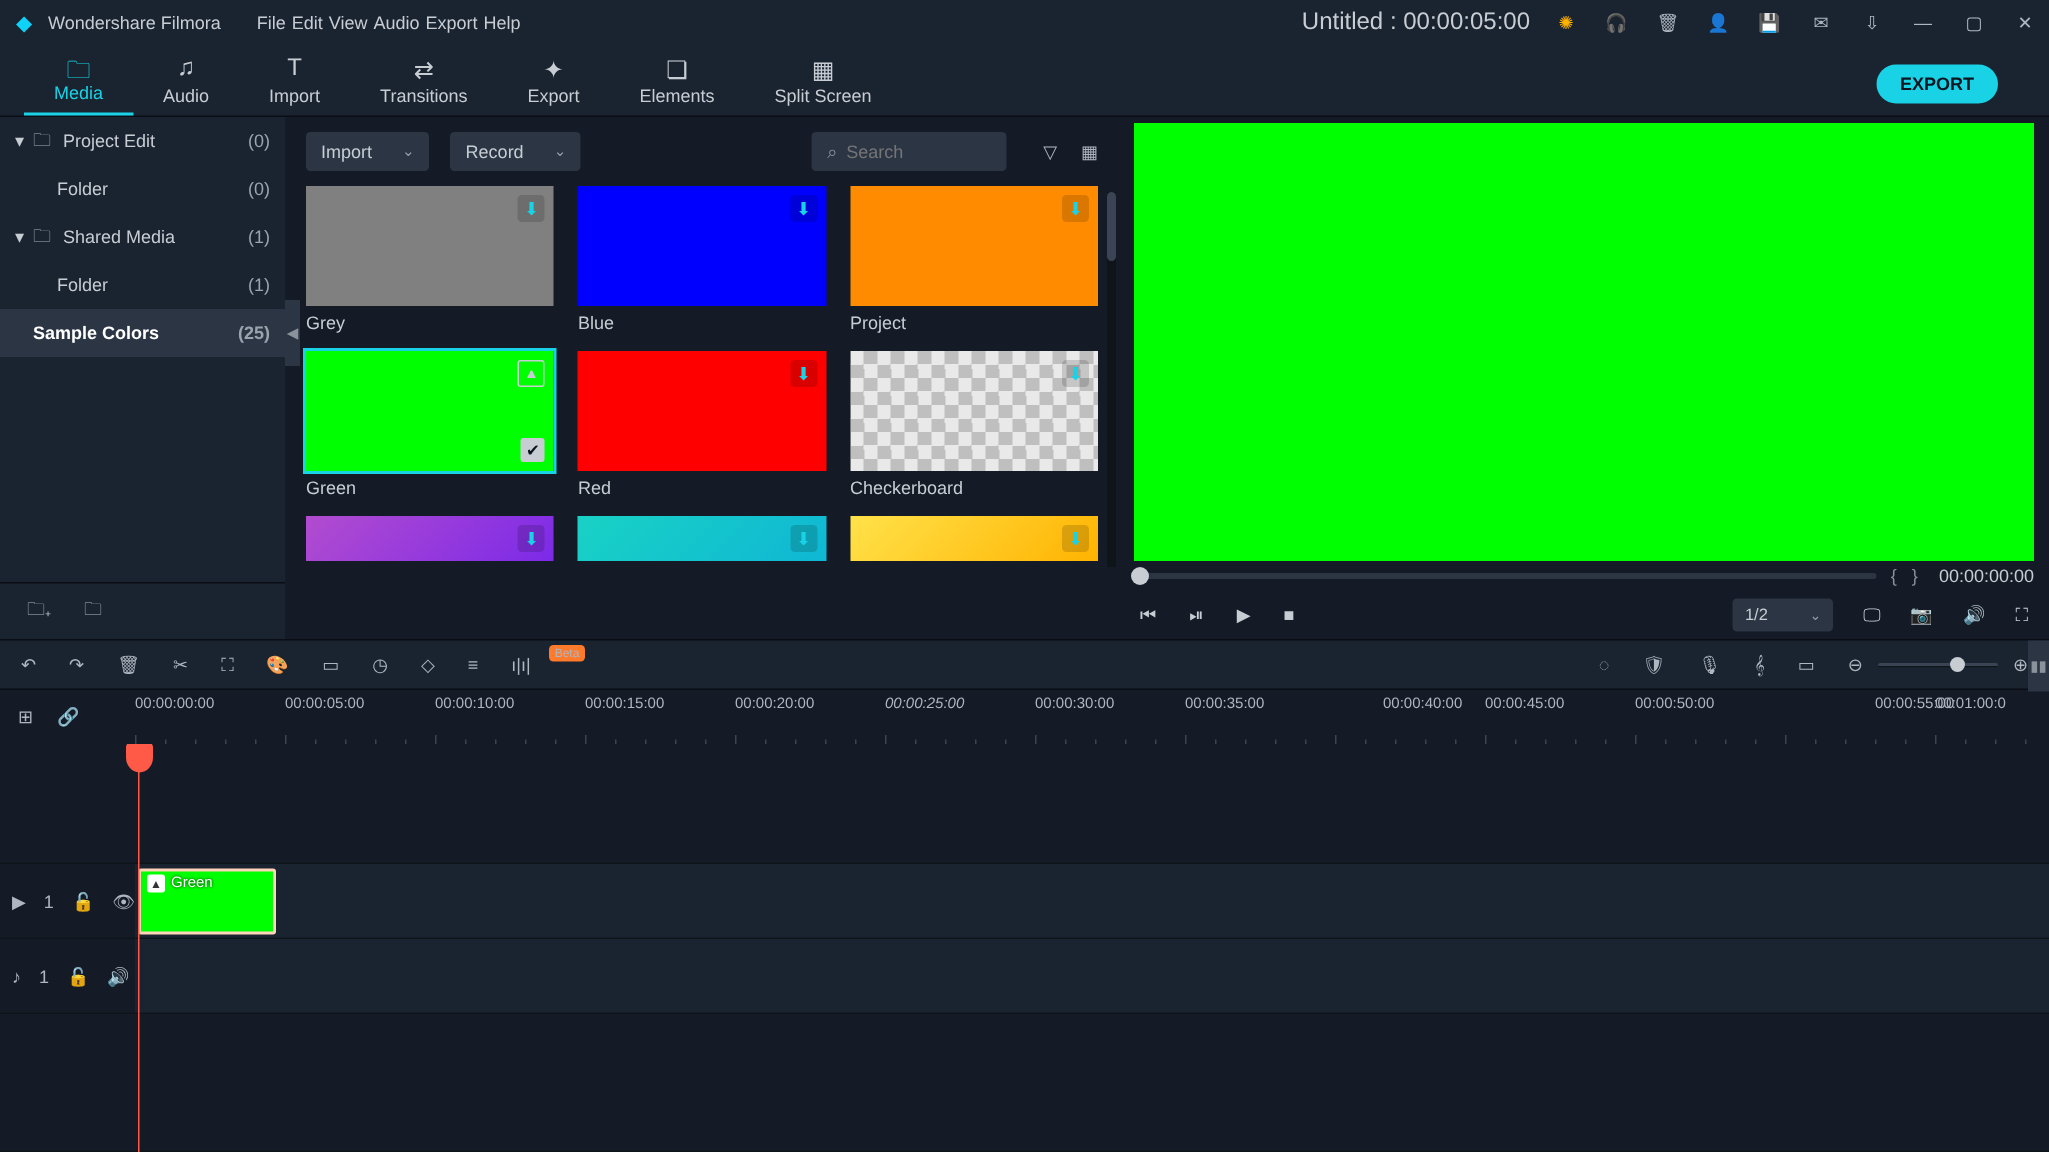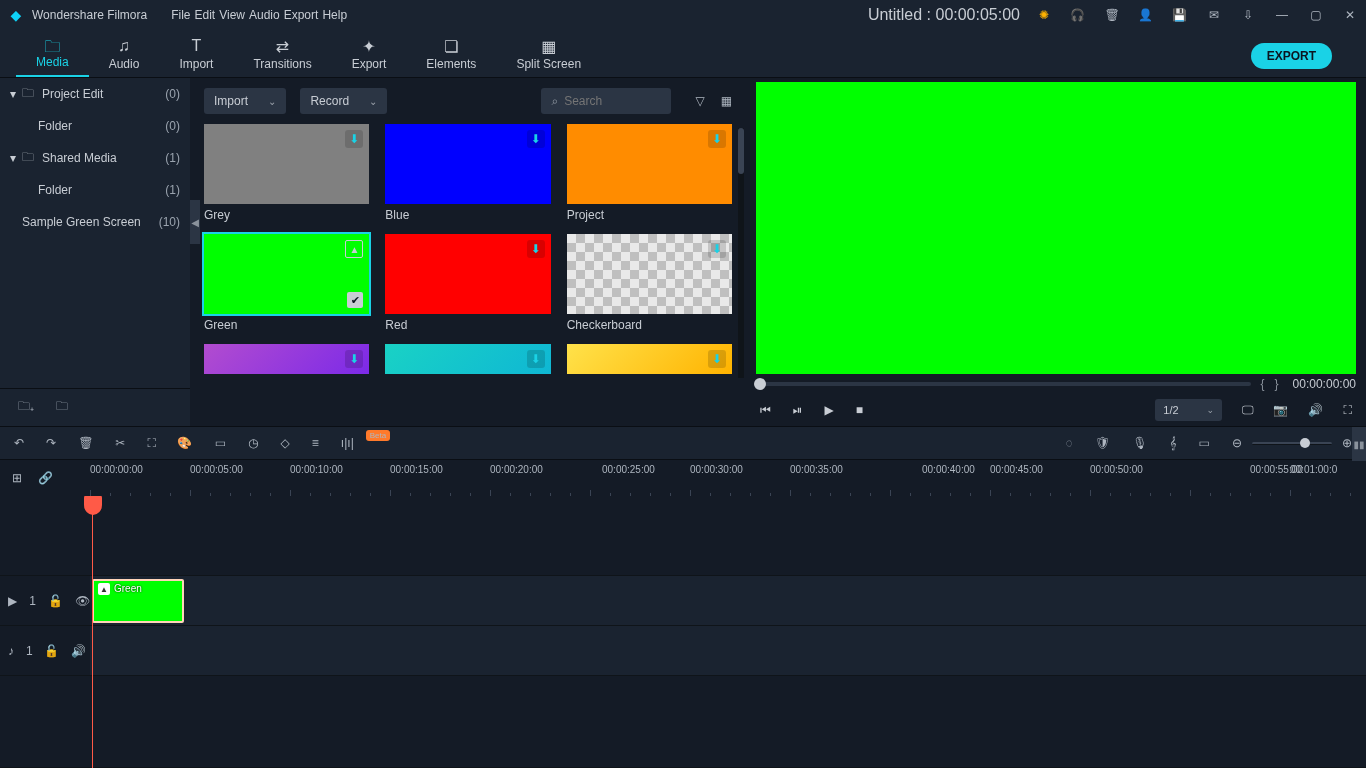--- a/index.html
+++ b/index.html
@@ -168,24 +168,24 @@
           <span class="caret">▾</span>
           <span class="fold">🗀</span>
           <span class="label">Shared Media</span>
           <span class="count">(1)</span>
         </div>
         <div class="sb-item child">
           <span class="caret"></span>
           <span class="label">Folder</span>
           <span class="count">(1)</span>
         </div>
-        <div class="sb-item">
+        <div class="sb-item selected">
           <span class="caret"></span>
-          <span class="label">Sample Green Screen</span>
-          <span class="count">(10)</span>
+          <span class="label">Sample Colors</span>
+          <span class="count">(25)</span>
         </div>
       </div>
     <div class="sb-bottom">
       <span>🗀₊</span>
       <span>🗀</span>
     </div>
   </div>
   <div class="collapse">◀</div>
 
   <div class="mediapanel">
@@ -354,21 +354,21 @@
       <div class="minitick" style="left: 320px;"></div>
       <div class="minitick" style="left: 340px;"></div>
       <div class="minitick" style="left: 360px;"></div>
       <div class="minitick" style="left: 380px;"></div>
       <div class="tick" style="left: 400px;">00:00:20:00</div>
       <div class="tickbar" style="left: 400px;"></div>
       <div class="minitick" style="left: 420px;"></div>
       <div class="minitick" style="left: 440px;"></div>
       <div class="minitick" style="left: 460px;"></div>
       <div class="minitick" style="left: 480px;"></div>
-      <div class="tick" style="left: 512px;">00:00:25:00</div>
+      <div class="tick" style="left: 500px; font-style: italic;">00:00:25:00</div>
       <div class="tickbar" style="left: 500px;"></div>
       <div class="minitick" style="left: 520px;"></div>
       <div class="minitick" style="left: 540px;"></div>
       <div class="minitick" style="left: 560px;"></div>
       <div class="minitick" style="left: 580px;"></div>
       <div class="tick" style="left: 600px;">00:00:30:00</div>
       <div class="tickbar" style="left: 600px;"></div>
       <div class="minitick" style="left: 620px;"></div>
       <div class="minitick" style="left: 640px;"></div>
       <div class="minitick" style="left: 660px;"></div>

